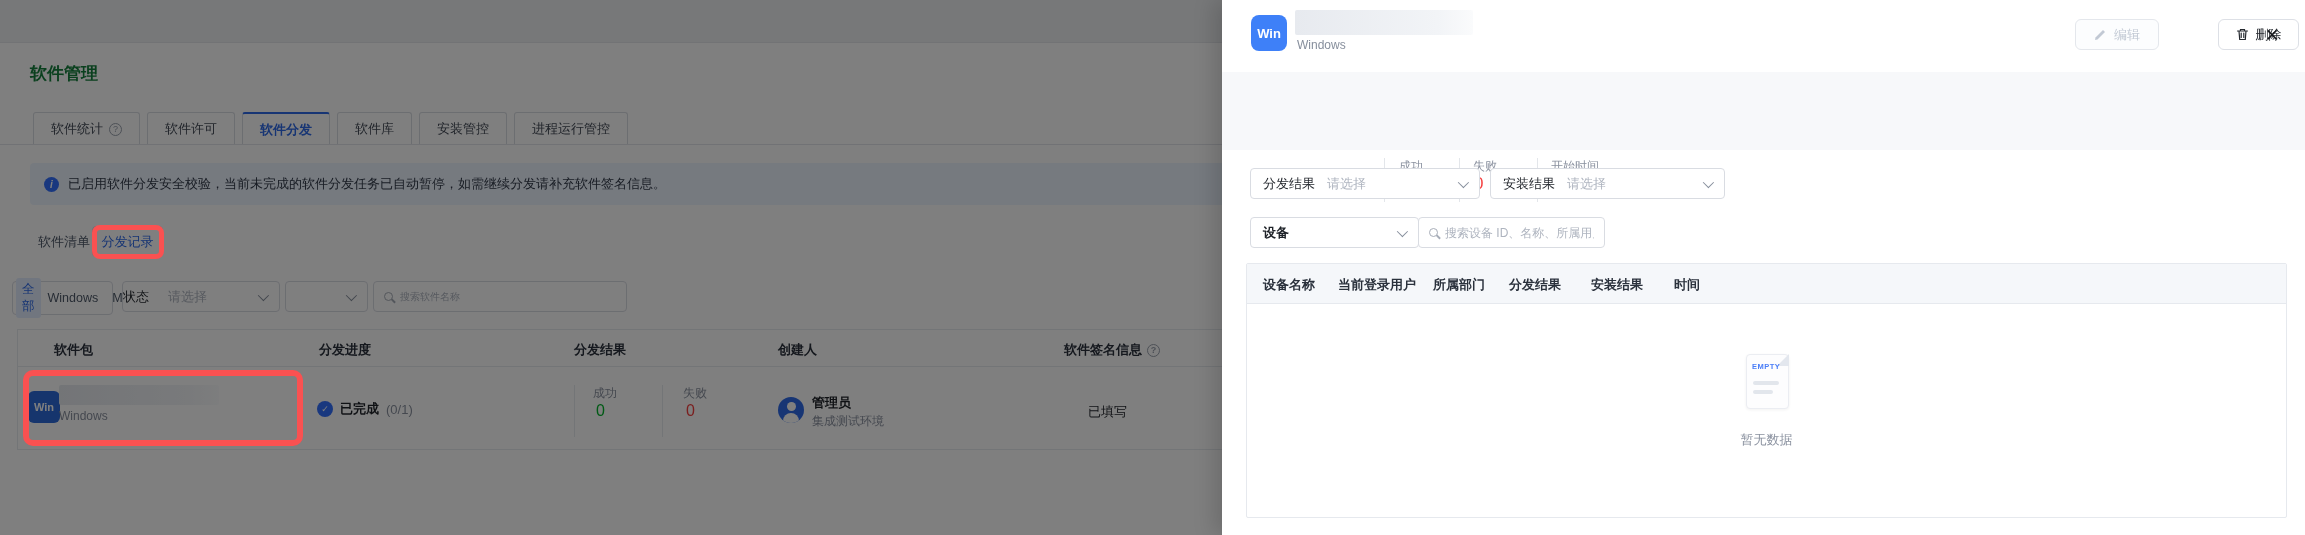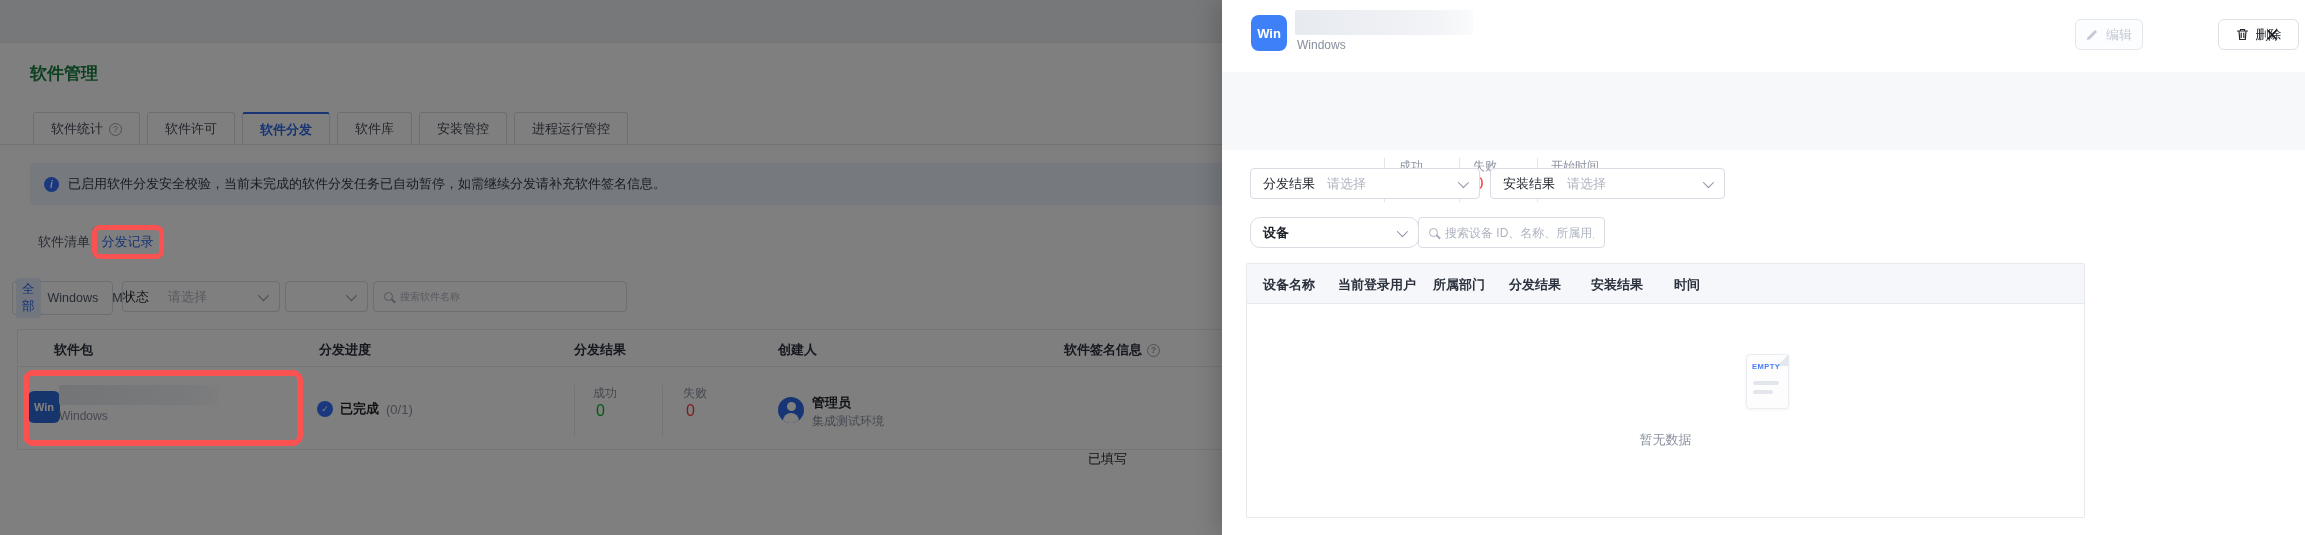--- a/index.html
+++ b/index.html
@@ -62,21 +62,21 @@
   #drawer{position:absolute;left:1222px;top:0;width:1083px;height:535px;background:#fff;z-index:10;box-shadow:-8px 0 20px rgba(0,0,0,0.15);}
   .d-badge{position:absolute;left:29px;top:15px;width:36px;height:36px;border-radius:8px;background:var(--win_badge_blue);font-size:13px;}
   .d-redact{position:absolute;left:73px;top:10px;width:178px;height:25px;}
   .d-platform{position:absolute;left:75px;top:38px;font-size:12px;color:#868e9c;}
   .d-btn{position:absolute;top:19px;height:31px;border:1px solid #dde0e6;border-radius:6px;background:#fff;display:flex;align-items:center;justify-content:center;gap:7px;cursor:pointer;font-size:13px;color:#25292f;}
   .d-btn.disabled{color:#c2c9d4;background:#fcfdfe;border-color:#e4e7ec;cursor:default;}
   .d-btn svg{display:block;}
   .d-close{position:absolute;left:1038px;top:23px;width:24px;height:24px;display:flex;align-items:center;justify-content:center;font-size:17px;font-weight:700;color:#17191d;cursor:pointer;}
   .d-strip{position:absolute;left:0;top:72px;width:1083px;height:78px;background:#f7f8fa;}
   .d-filter-label{color:#1f2329;padding-left:12px;}
-  .dtable{position:absolute;left:24px;top:263px;width:839px;height:255px;border:1px solid #e6e9ee;border-radius:2px;background:#fff;}
+  .dtable{position:absolute;left:24px;top:263px;width:1041px;height:255px;border:1px solid #e6e9ee;border-radius:2px;background:#fff;}
   .dtable .head{position:absolute;left:0;top:0;width:100%;height:40px;background:#f5f7fa;border-bottom:1px solid #e6e9ee;}
   .dth{position:absolute;top:12px;font-weight:600;color:#2a313c;font-size:13px;}
   .empty-doc{position:absolute;left:499px;top:90px;width:43px;height:55px;background:#fdfdfe;border:1px solid #ebedf2;border-radius:4px;box-shadow:0 1px 3px rgba(31,35,41,0.06);}
   .empty-doc .fold{position:absolute;top:-1px;right:-1px;width:0;height:0;border-style:solid;border-width:0 0 12px 12px;border-color:transparent transparent #e3e7ee transparent;}
   .empty-doc .emptxt{position:absolute;left:5px;top:7px;font-size:7.5px;font-weight:700;letter-spacing:0.5px;color:#4a7ef8;}
   .empty-doc .l1,.empty-doc .l2{position:absolute;left:6px;height:4px;border-radius:2px;background:#e2e6ec;}
   .empty-doc .l1{top:26px;width:26px;}
   .empty-doc .l2{top:35px;width:20px;}
   .empty-text{position:absolute;left:0;top:167px;width:100%;text-align:center;color:#8a919f;}
   .pencil-ico,.trash-ico{flex:none;}
@@ -172,36 +172,36 @@
       <div class="abs stat-lbl" style="left:575px;top:55px;">成功</div>
       <div class="abs stat-val green" style="left:578px;top:72px;">0</div>
       <div class="vdiv" style="left:644px;top:55px;height:52px;"></div>
       <div class="abs stat-lbl" style="left:665px;top:55px;">失败</div>
       <div class="abs stat-val red" style="left:668px;top:72px;">0</div>
 
       <div class="avatar abs" style="left:760px;top:67px;"></div>
       <div class="abs" style="left:794px;top:64px;font-weight:600;">管理员</div>
       <div class="abs muted" style="left:794px;top:83px;font-size:12px;">集成测试环境</div>
 
-      <div class="abs" style="left:1070px;top:73px;margin-top:47px;">已填写</div>
+      <div class="abs" style="left:1070px;top:73px;">已填写</div>
     </div>
   </div>
 </div>
 
 <div id="overlay"></div>
 
 <div class="anno small" style="left:92px;top:225px;width:72px;height:34px;"></div>
 <div class="anno" style="left:23px;top:370px;width:280px;height:76px;"></div>
 
 <div id="drawer">
   <div class="win-badge d-badge">Win</div>
   <div class="redact d-redact"></div>
   <div class="d-platform">Windows</div>
 
-  <div class="d-btn disabled" style="left:853px;width:68px;">
+  <div class="d-btn disabled" style="left:853px;width:84px;">
     <svg class="pencil-ico" width="13" height="13" viewBox="0 0 13 13">
         <path d="M1.5 9.5 L9 2 L11 4 L3.5 11.5 L1 12 Z" fill="currentColor"></path>
       </svg>
     <span>编辑</span>
   </div>
   <div class="d-btn" style="left:996px;width:81px;">
     <svg class="trash-ico" width="13" height="13" viewBox="0 0 13 13">
         <path d="M1.5 3h10M4.5 3V1.5h4V3M3 3l.7 8.5h5.6L10 3M5.2 5v4.5M7.8 5v4.5" stroke="#25292f" stroke-width="1.2" fill="none" stroke-linecap="round"></path>
       </svg>
     <span>删除</span>
@@ -228,21 +228,21 @@
   <div class="selectbox" style="left:28px;top:168px;width:230px;">
     <span class="d-filter-label">分发结果</span>
     <span class="ph" style="margin-left:12px;">请选择</span>
     <span class="chev"></span>
   </div>
   <div class="selectbox" style="left:268px;top:168px;width:235px;">
     <span class="d-filter-label">安装结果</span>
     <span class="ph" style="margin-left:12px;">请选择</span>
     <span class="chev"></span>
   </div>
-  <div class="selectbox" style="left:28px;top:217px;width:169px;border-radius:10px;">
+  <div class="selectbox" style="left:28px;top:217px;width:169px;">
     <span class="d-filter-label" style="font-weight:600;">设备</span>
     <span class="chev"></span>
   </div>
   <div class="searchbox" style="left:196px;top:217px;width:187px;">
     <span class="mag"></span>
     <input style="font-size: 12px;" placeholder="搜索设备 ID、名称、所属用户">
   </div>
 
   <div class="dtable">
     <div class="head">

